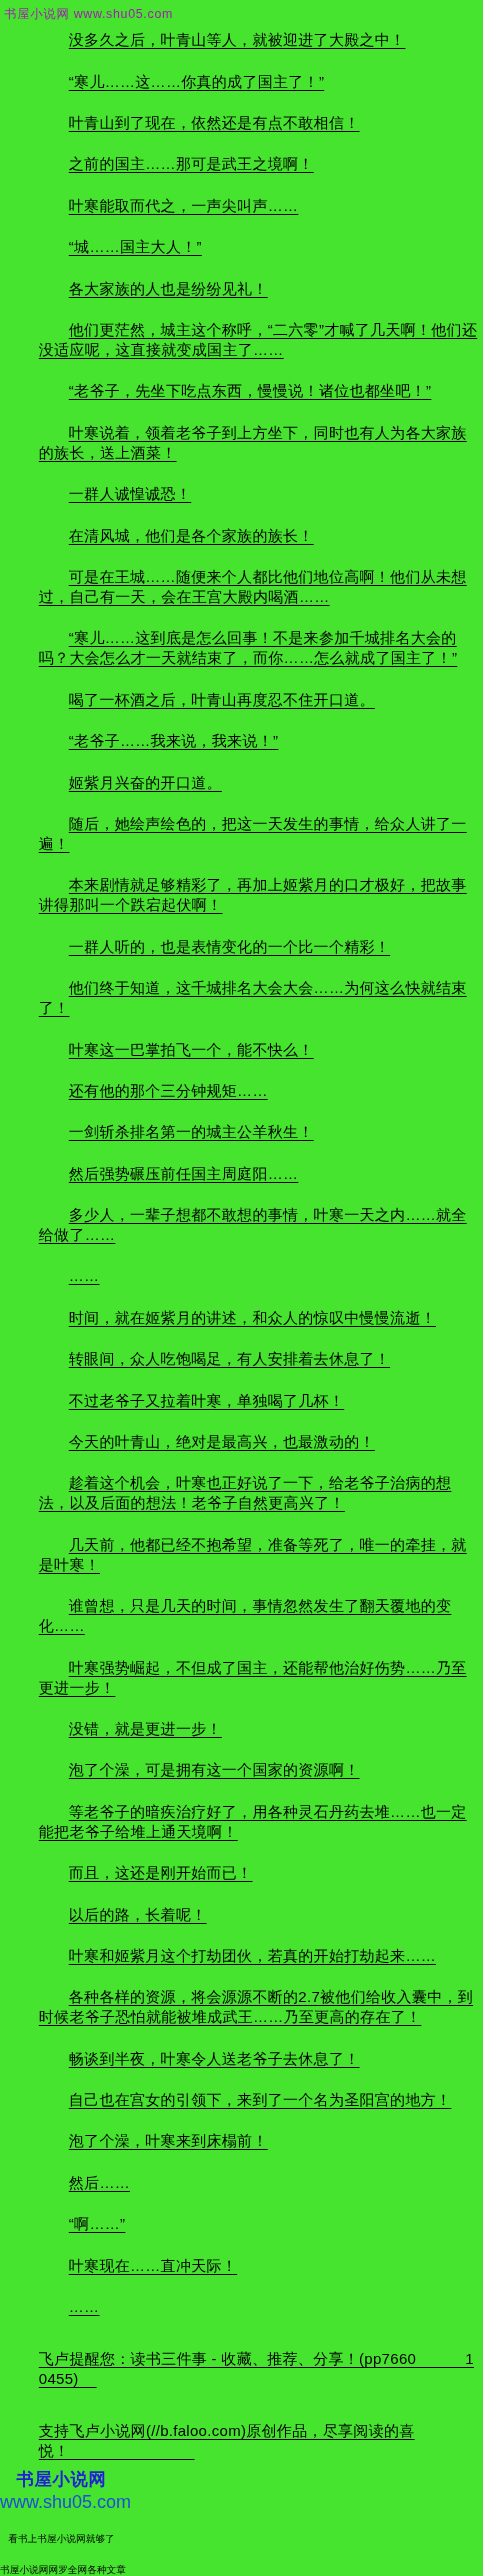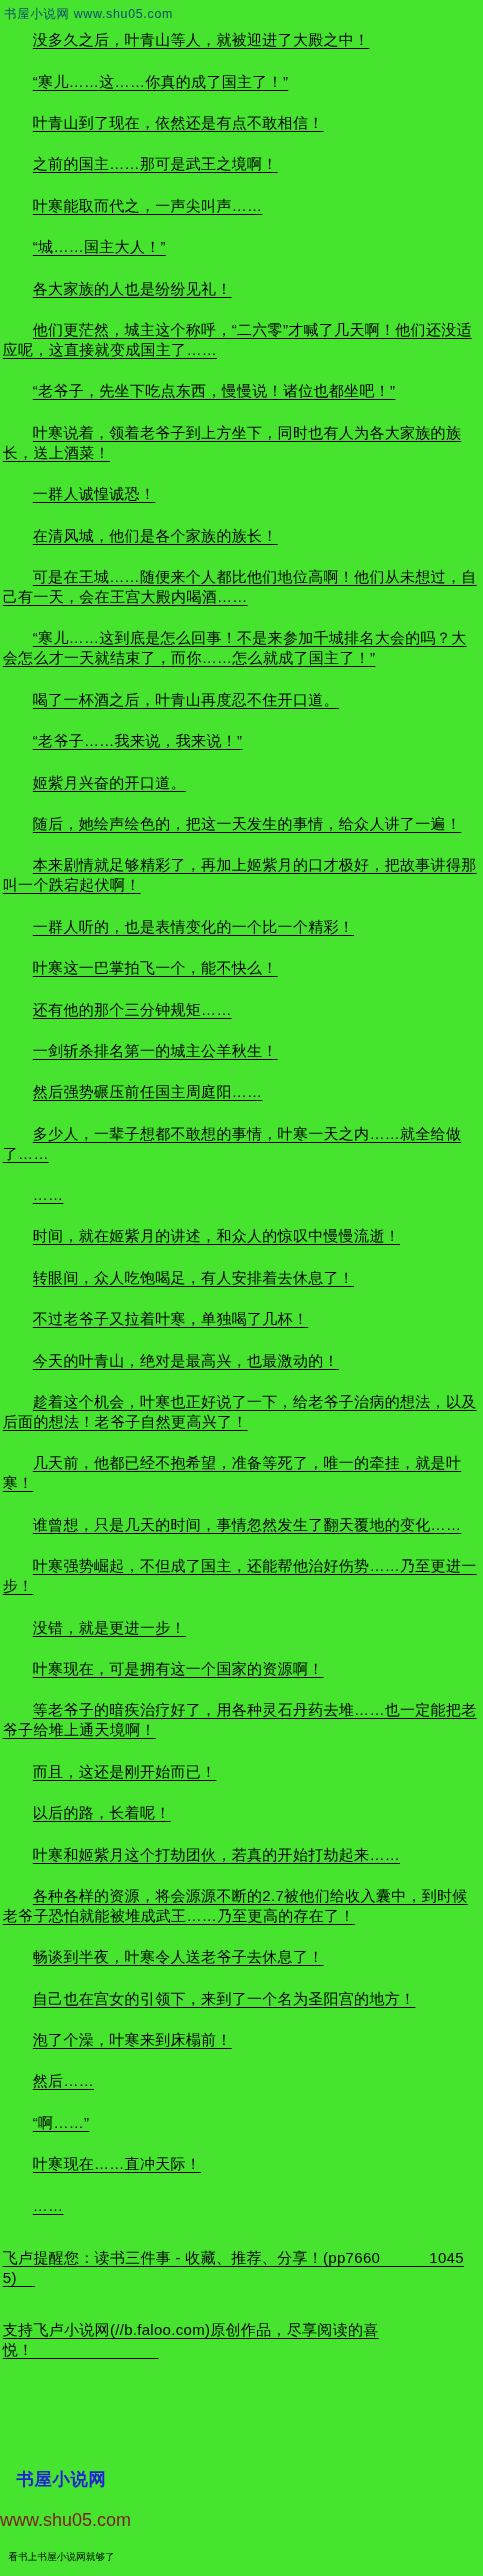--- a/index.html
+++ b/index.html
@@ -12,25 +12,26 @@
     background: #46e42e;
     font-family: "Liberation Sans", sans-serif;
     color: #000;
     overflow: hidden;
     position: relative;
   }
   .site-header {
     padding: 7px 0 0 4.1px;
     font-size: 12.4px;
     line-height: 15px;
-    color: #0c4a6e;
+    color: #a21caf;
     letter-spacing: 0.7px;
   }
   .content {
     padding: 8.3px 3.5px 0 2.8px;
+    margin-left: 36px;
   }
   .para {
     margin: 0 0 21.4px 0;
     font-size: 15px;
     line-height: 20px;
     color: #000;
     text-decoration: underline;
     text-decoration-thickness: 0.7px;
     text-underline-offset: 2.8px;
     text-indent: 30px;
@@ -52,24 +53,24 @@
   }
   .brand-name {
     color: #2020d8;
     font-size: 17.3px;
     line-height: 21px;
     font-weight: bold;
     letter-spacing: 0.7px;
     cursor: pointer;
   }
   .brand-url {
-    color: #7f1d1d;
+    color: #1d4ed8;
     font-size: 18px;
     line-height: 21px;
-    margin-top: 20px;
+    margin-top: 2px;
     cursor: pointer;
   }
   .brand-line {
     color: #000;
     font-size: 9.7px;
     line-height: 11px;
     margin-top: 20px;
     white-space: nowrap;
   }
   .red-link {
@@ -97,36 +98,37 @@
       <p class="para">一群人诚惶诚恐！</p>
       <p class="para">在清风城，他们是各个家族的族长！</p>
       <p class="para">可是在王城……随便来个人都比他们地位高啊！他们从未想过，自己有一天，会在王宫大殿内喝酒……</p>
       <p class="para">“寒儿……这到底是怎么回事！不是来参加千城排名大会的吗？大会怎么才一天就结束了，而你……怎么就成了国主了！”</p>
       <p class="para">喝了一杯酒之后，叶青山再度忍不住开口道。</p>
       <p class="para">“老爷子……我来说，我来说！”</p>
       <p class="para">姬紫月兴奋的开口道。</p>
       <p class="para">随后，她绘声绘色的，把这一天发生的事情，给众人讲了一遍！</p>
       <p class="para">本来剧情就足够精彩了，再加上姬紫月的口才极好，把故事讲得那叫一个跌宕起伏啊！</p>
       <p class="para">一群人听的，也是表情变化的一个比一个精彩！</p>
+      <p class="para">他们终于知道，这千城排名大会大会……为何这么快就结束了！</p>
       <p class="para">叶寒这一巴掌拍飞一个，能不快么！</p>
       <p class="para">还有他的那个三分钟规矩……</p>
       <p class="para">一剑斩杀排名第一的城主公羊秋生！</p>
       <p class="para">然后强势碾压前任国主周庭阳……</p>
       <p class="para">多少人，一辈子想都不敢想的事情，叶寒一天之内……就全给做了……</p>
       <p class="para">……</p>
       <p class="para">时间，就在姬紫月的讲述，和众人的惊叹中慢慢流逝！</p>
       <p class="para">转眼间，众人吃饱喝足，有人安排着去休息了！</p>
       <p class="para">不过老爷子又拉着叶寒，单独喝了几杯！</p>
       <p class="para">今天的叶青山，绝对是最高兴，也最激动的！</p>
       <p class="para">趁着这个机会，叶寒也正好说了一下，给老爷子治病的想法，以及后面的想法！老爷子自然更高兴了！</p>
       <p class="para">几天前，他都已经不抱希望，准备等死了，唯一的牵挂，就是叶寒！</p>
       <p class="para">谁曾想，只是几天的时间，事情忽然发生了翻天覆地的变化……</p>
       <p class="para">叶寒强势崛起，不但成了国主，还能帮他治好伤势……乃至更进一步！</p>
       <p class="para">没错，就是更进一步！</p>
-      <p class="para">叶寒现在，可是拥有这一个国家的资源啊！</p>
+      <p class="para">泡了个澡，可是拥有这一个国家的资源啊！</p>
       <p class="para">等老爷子的暗疾治疗好了，用各种灵石丹药去堆……也一定能把老爷子给堆上通天境啊！</p>
       <p class="para">而且，这还是刚开始而已！</p>
       <p class="para">以后的路，长着呢！</p>
       <p class="para">叶寒和姬紫月这个打劫团伙，若真的开始打劫起来……</p>
       <p class="para">各种各样的资源，将会源源不断的2.7被他们给收入囊中，到时候老爷子恐怕就能被堆成武王……乃至更高的存在了！</p>
       <p class="para">畅谈到半夜，叶寒令人送老爷子去休息了！</p>
       <p class="para">自己也在宫女的引领下，来到了一个名为圣阳宫的地方！</p>
       <p class="para">泡了个澡，叶寒来到床榻前！</p>
       <p class="para">然后……</p>
       <p class="para">“啊……”</p>

